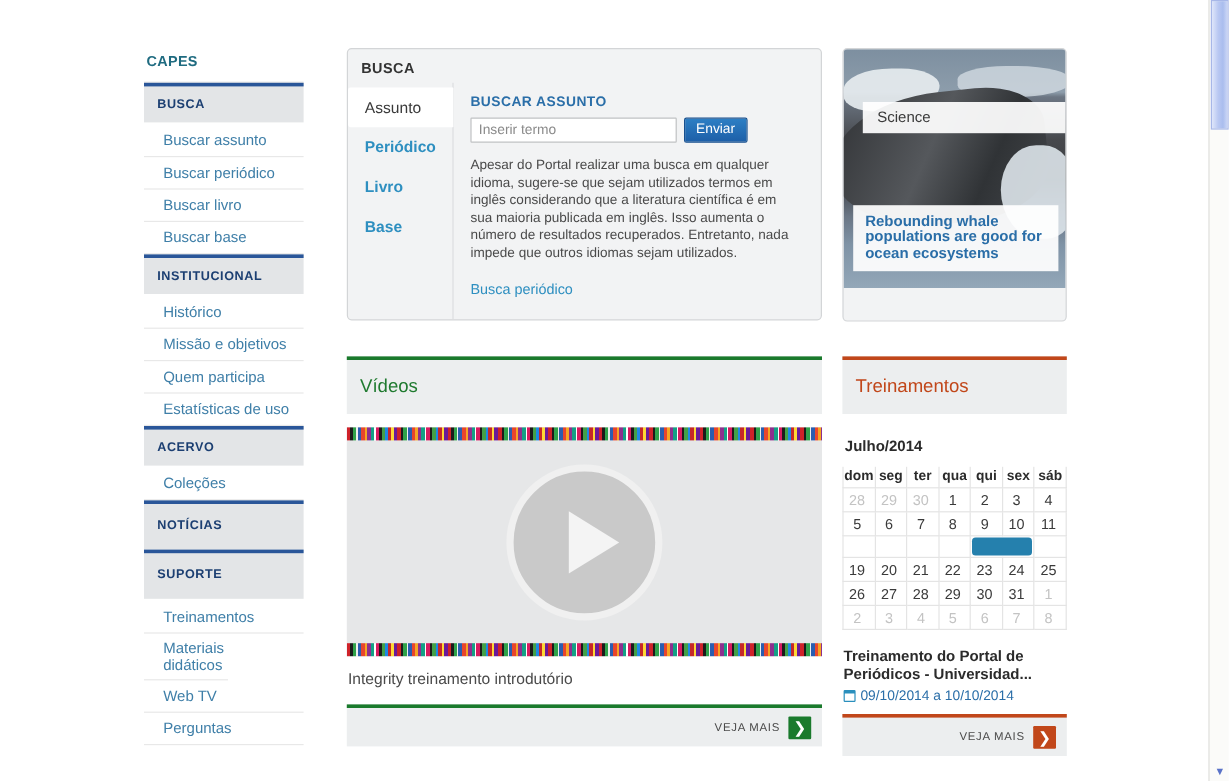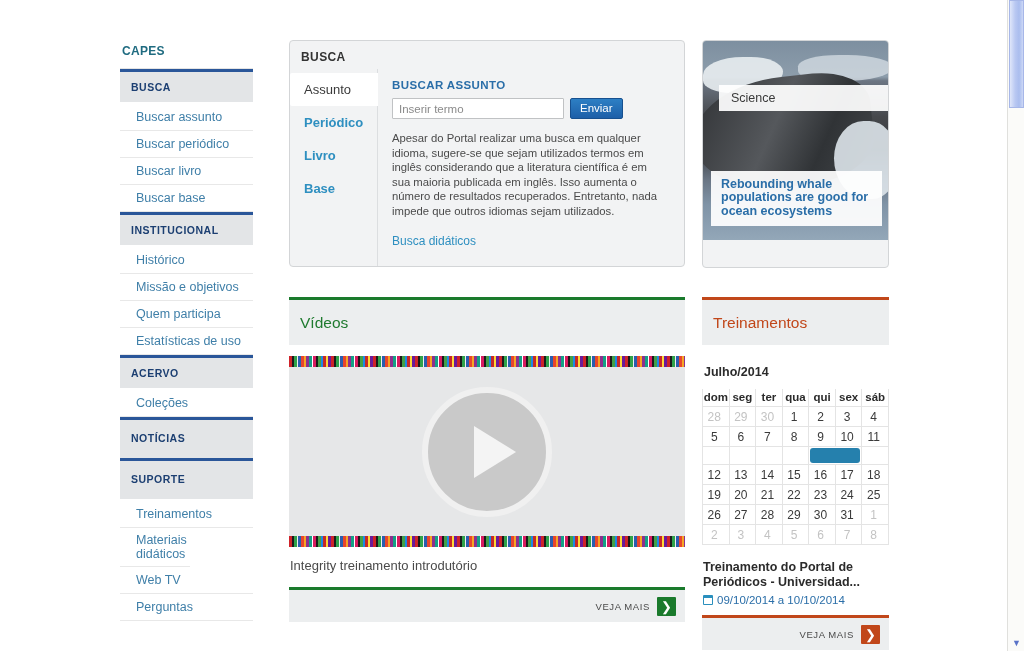--- a/index.html
+++ b/index.html
@@ -467,21 +467,21 @@
         <div class="busca-tab">Livro</div>
         <div class="busca-tab">Base</div>
       </div>
       <div class="busca-main">
         <div class="busca-label">BUSCAR ASSUNTO</div>
         <div class="busca-row">
           <input class="busca-input" type="text" placeholder="Inserir termo" style="">
           <button class="busca-submit">Enviar</button>
         </div>
         <div class="busca-text">Apesar do Portal realizar uma busca em qualquer idioma, sugere-se que sejam utilizados termos em inglês considerando que a literatura científica é em sua maioria publicada em inglês. Isso aumenta o número de resultados recuperados. Entretanto, nada impede que outros idiomas sejam utilizados.</div>
-        <a class="busca-adv" href="#">Busca didáticos</a>
+        <a class="busca-adv" href="#">Busca periódico</a>
       </div>
     </div>
   </div>
 
   <div class="panel-dest">
     <div class="dest-photo">
       <div class="foam1"></div>
       <div class="foam3"></div>
       <div class="whale-body"></div>
       <div class="foam2"></div>
@@ -547,29 +547,20 @@
           <td class="empty"></td>
           <td class="empty"></td>
           <td class="empty"></td>
           <td class="empty"></td>
           <td class="empty" colspan="2">
             <div class="evt-bar"></div>
           </td>
           <td class="empty"></td>
         </tr>
         <tr>
-          <td>12</td>
-          <td>13</td>
-          <td>14</td>
-          <td>15</td>
-          <td>16</td>
-          <td>17</td>
-          <td>18</td>
-        </tr>
-        <tr>
           <td>19</td>
           <td>20</td>
           <td>21</td>
           <td>22</td>
           <td>23</td>
           <td>24</td>
           <td>25</td>
         </tr>
         <tr>
           <td>26</td>

